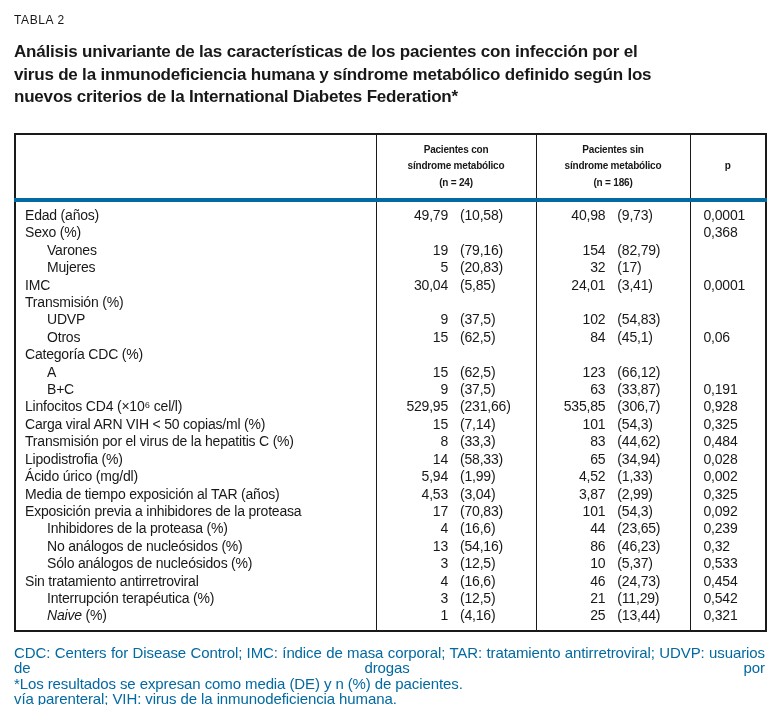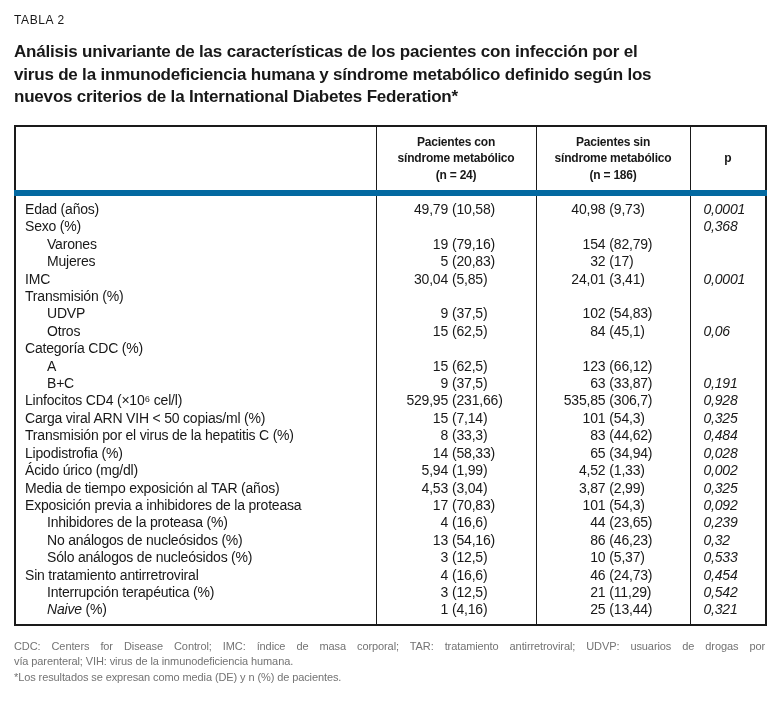--- a/index.html
+++ b/index.html
@@ -11,61 +11,61 @@
   }
   .page { padding: 10px 8px 0 14px; }
 
   .tabla-label {
     font-size: 12px; font-weight: 400; letter-spacing: 0.6px;
     margin: 3px 0 14px 0;
   }
   .doc-title {
     font-size: 17px; font-weight: 700; line-height: 22.5px;
     letter-spacing: -0.2px; white-space: pre-line;
-    margin: 0 0 16px 0;
+    margin: 0 0 24px 0;
   }
 
   table.data-table {
     border-collapse: collapse; table-layout: fixed;
     width: 751px;
     border: 2px solid #1a1a1a;
   }
   .data-table th, .data-table td { border-left: 1px solid #1a1a1a; }
   .data-table th:first-child, .data-table td:first-child { border-left: none; }
 
   thead th {
-    border-bottom: 6px solid #0369a1;
-    font-weight: 700; font-size: 12px; line-height: 16.5px;
+    border-bottom: 4px solid #0369a1;
+    font-weight: 700; font-size: 10px; line-height: 16.5px;
     letter-spacing: -0.2px;
     text-align: center; vertical-align: middle;
     white-space: pre-line;
     padding: 7px 2px;
     height: 63px;
   }
 
   tbody td {
     font-size: 14px; line-height: 17.4px; letter-spacing: -0.2px;
     vertical-align: top; padding: 0; white-space: nowrap; overflow: hidden;
   }
   tbody tr:first-child td { padding-top: 5px; }
   tbody tr:last-child td { padding-bottom: 5px; }
 
   td.label { padding-left: 9px; }
   td.label.indent { padding-left: 31px; }
   td.label em { font-style: italic; }
 
   td.val .num { display: inline-block; width: 45%; text-align: right; }
-  td.val .par { display: inline-block; padding-left: 4px; text-align: left; }
-
-  td.pcell { padding-left: 13px; font-style: italic; }
+  td.val .par { display: inline-block; padding-left: 12px; text-align: left; }
+
+  td.pcell { padding-left: 13px; }
 
   .footnotes { margin-top: 13px; width: 751px; }
   .fn {
-    font-size: 11px; line-height: 15.4px; letter-spacing: -0.1px;
-    color: #737373;
+    font-size: 15px; line-height: 15.4px; letter-spacing: -0.1px;
+    color: #0369a1;
   }
   .fn.just { text-align: justify; text-align-last: justify; }
 </style>
 </head>
 <body>
 
 <div class="page">
 
   <div class="tabla-label">TABLA 2</div>
 
@@ -235,17 +235,17 @@
           <td class="label indent"><em>Naive</em> (%)</td>
           <td class="val"><span class="num">1</span><span class="par">(4,16)</span></td>
           <td class="val"><span class="num">25</span><span class="par">(13,44)</span></td>
           <td class="pcell">0,321</td>
         </tr>
       </tbody>
   </table>
 
   <div class="footnotes">
     <div class="fn just">CDC: Centers for Disease Control; IMC: índice de masa corporal; TAR: tratamiento antirretroviral; UDVP: usuarios de drogas por</div>
+    <div class="fn">*Los resultados se expresan como media (DE) y n (%) de pacientes.</div>
     <div class="fn">vía parenteral; VIH: virus de la inmunodeficiencia humana.</div>
-    <div class="fn">*Los resultados se expresan como media (DE) y n (%) de pacientes.</div>
   </div>
 
 </div>
 
 </body></html>

